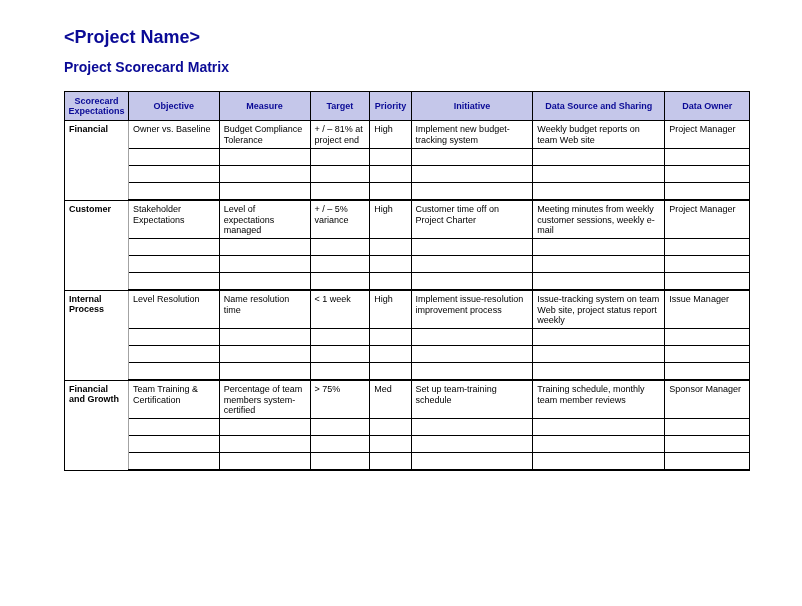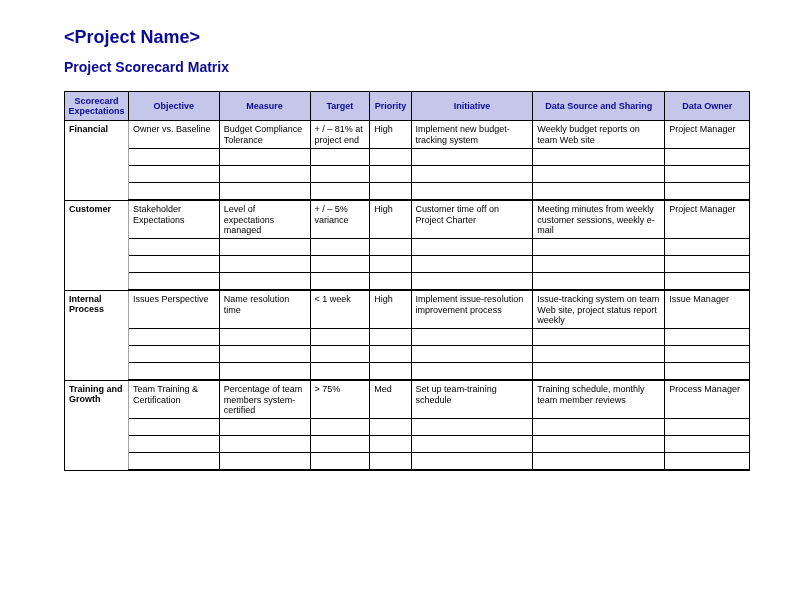--- a/index.html
+++ b/index.html
@@ -168,21 +168,21 @@
           <td></td>
           <td></td>
           <td></td>
           <td></td>
           <td></td>
           <td></td>
           <td></td>
         </tr>
         <tr>
           <td class="persp" rowspan="4">Internal Process</td>
-          <td>Issues Perspective</td>
+          <td>Level Resolution</td>
           <td>Name resolution time</td>
           <td>&lt; 1 week</td>
           <td>High</td>
           <td>Implement issue-resolution improvement process</td>
           <td>Issue-tracking system on team Web site, project status report weekly</td>
           <td>Issue Manager</td>
         </tr>
         <tr>
           <td></td>
           <td></td>
@@ -204,28 +204,28 @@
         <tr class="last-in-group">
           <td></td>
           <td></td>
           <td></td>
           <td></td>
           <td></td>
           <td></td>
           <td></td>
         </tr>
         <tr>
-          <td class="persp" rowspan="4">Training and Growth</td>
+          <td class="persp" rowspan="4">Financial and Growth</td>
           <td>Team Training &amp; Certification</td>
           <td>Percentage of team members system-certified</td>
           <td>&gt; 75%</td>
           <td>Med</td>
           <td>Set up team-training schedule</td>
           <td>Training schedule, monthly team member reviews</td>
-          <td>Process Manager</td>
+          <td>Sponsor Manager</td>
         </tr>
         <tr>
           <td></td>
           <td></td>
           <td></td>
           <td></td>
           <td></td>
           <td></td>
           <td></td>
         </tr>

